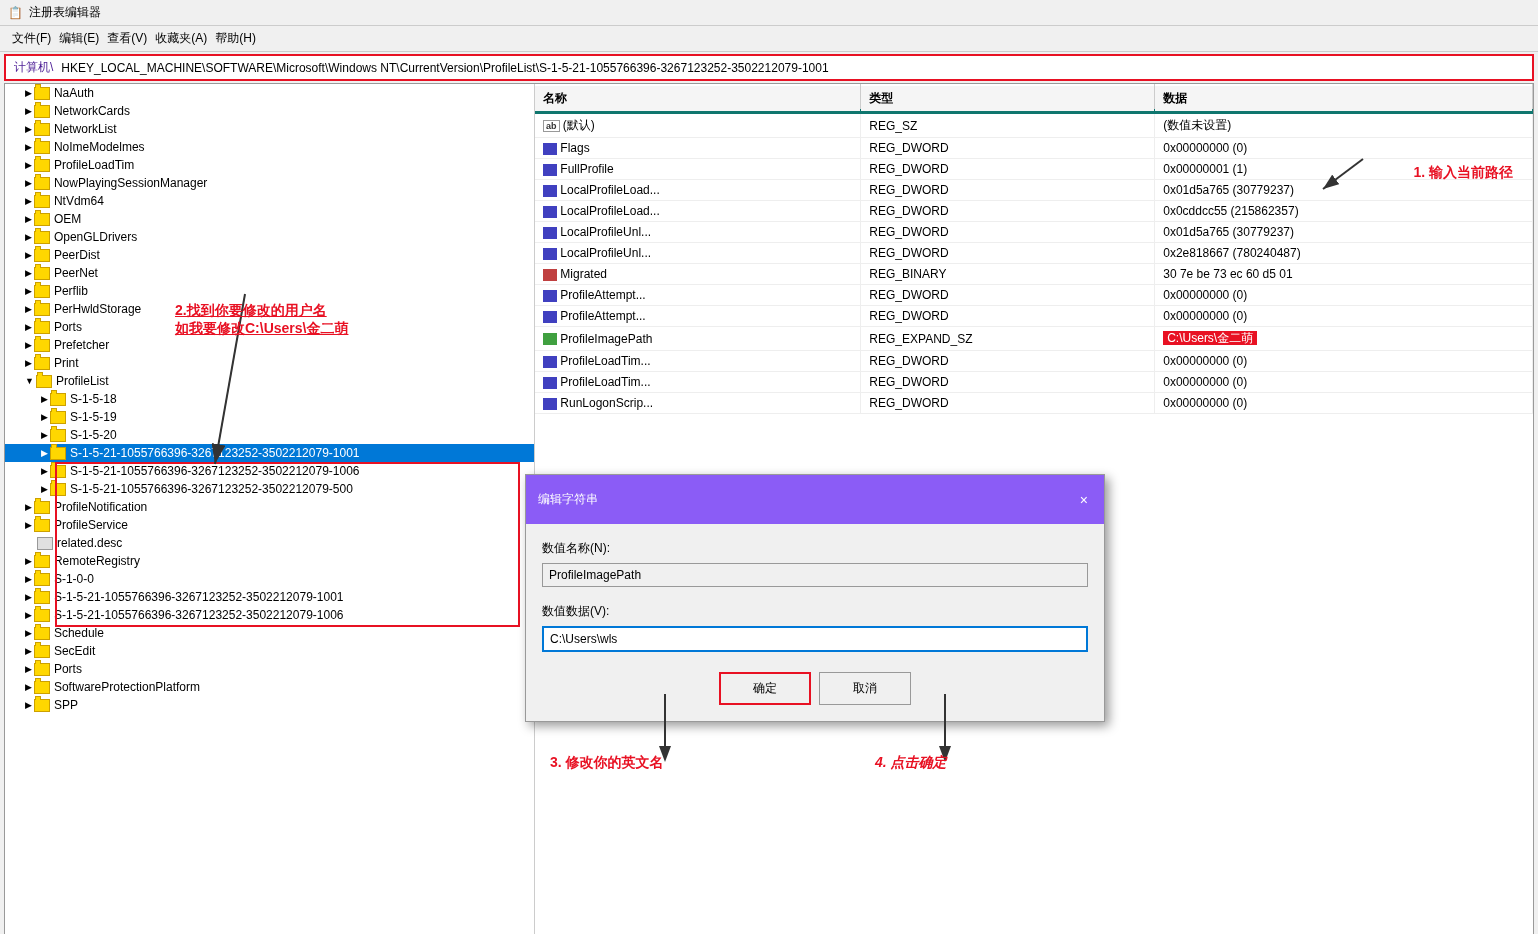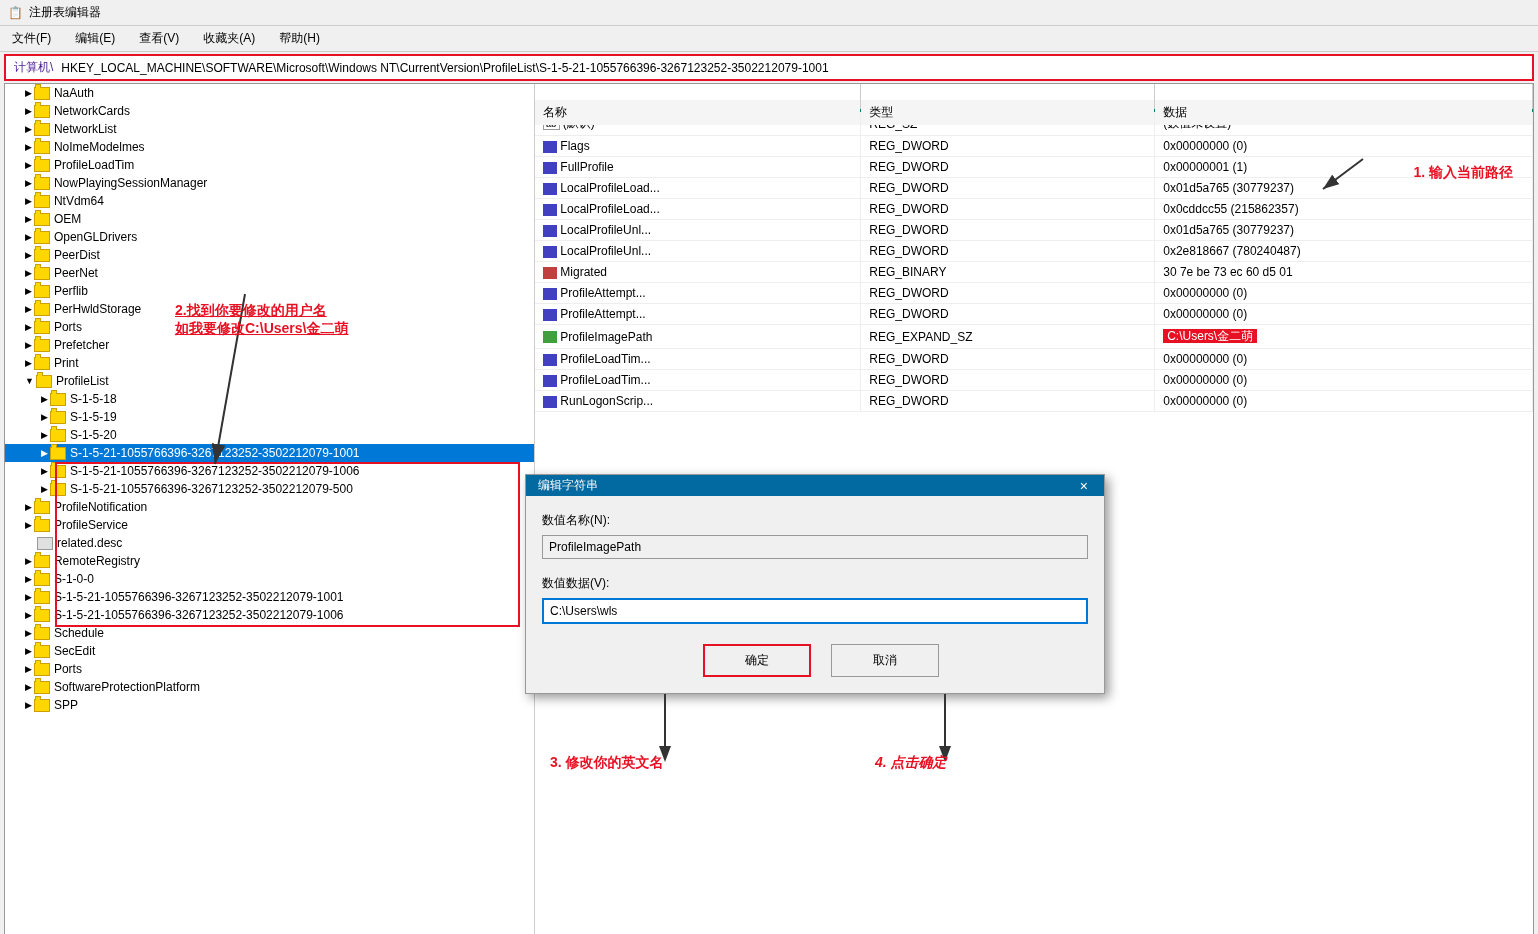--- a/index.html
+++ b/index.html
@@ -11,21 +11,20 @@
       display: flex;
       align-items: center;
       gap: 6px;
       border-bottom: 1px solid #ccc;
     }
 
     .menu-bar {
       background: #f0f0f0;
       padding: 2px 8px;
       display: flex;
-      gap: 16px;
       border-bottom: 1px solid #ccc;
     }
     .menu-item { font-size: 12px; cursor: pointer; padding: 2px 4px; }
 
     .address-bar {
       background: white;
       border: 2px solid #e81123;
       padding: 3px 8px;
       font-size: 12px;
       margin: 2px 4px;
@@ -66,27 +65,27 @@
       overflow-x: hidden;
       position: relative;
     }
 
     .registry-table {
       width: 100%;
       border-collapse: collapse;
     }
     .registry-table th {
       background: #f5f5f5;
-      border-bottom: 3px solid #0f766e;
+      border-bottom: 5px solid #0f766e;
       border-right: 1px solid #ccc;
       padding: 4px 8px;
       text-align: left;
-      font-weight: normal;
+      font-weight: bold;
       position: sticky;
-      top: 16px;
+      top: 2px;
     }
     .registry-table td {
       border-bottom: 1px solid #eee;
       border-right: 1px solid #eee;
       padding: 3px 8px;
       white-space: nowrap;
     }
 
     
     .dialog-overlay {
@@ -101,23 +100,23 @@
       top: 390px;
       left: 520px;
       width: 580px;
       background: #f0f0f0;
       border: 1px solid #999;
       box-shadow: 4px 4px 10px rgba(0,0,0,0.4);
       pointer-events: all;
     }
 
     .dialog-titlebar {
-      background: #0369a1;
+      background: #8b5cf6;
       color: white;
-      padding: 2px 12px;
+      padding: 16px 12px;
       display: flex;
       justify-content: space-between;
       align-items: center;
       font-size: 12px;
     }
     .dialog-close {
       cursor: pointer;
       font-size: 14px;
       color: white;
       background: none;
@@ -135,28 +134,27 @@
       margin-bottom: 12px;
     }
     .dialog-input.highlighted-border { border: 2px solid #0078d7; }
     .dialog-buttons {
       display: flex;
       justify-content: center;
       gap: 8px;
       margin-top: 8px;
     }
     .dialog-btn {
-      width: 108px;
+      width: 92px;
       padding: 6px 0;
       font-size: 12px;
       border: 1px solid #999;
       background: #f0f0f0;
       cursor: pointer;
       text-align: center;
-      margin-left: 12px;
     }
     .dialog-btn.primary { border: 2px solid #e81123; }
 
     .annotation-box {
       position: absolute;
       border: 2px solid #e81123;
       pointer-events: none;
       z-index: 5;
     }
 

